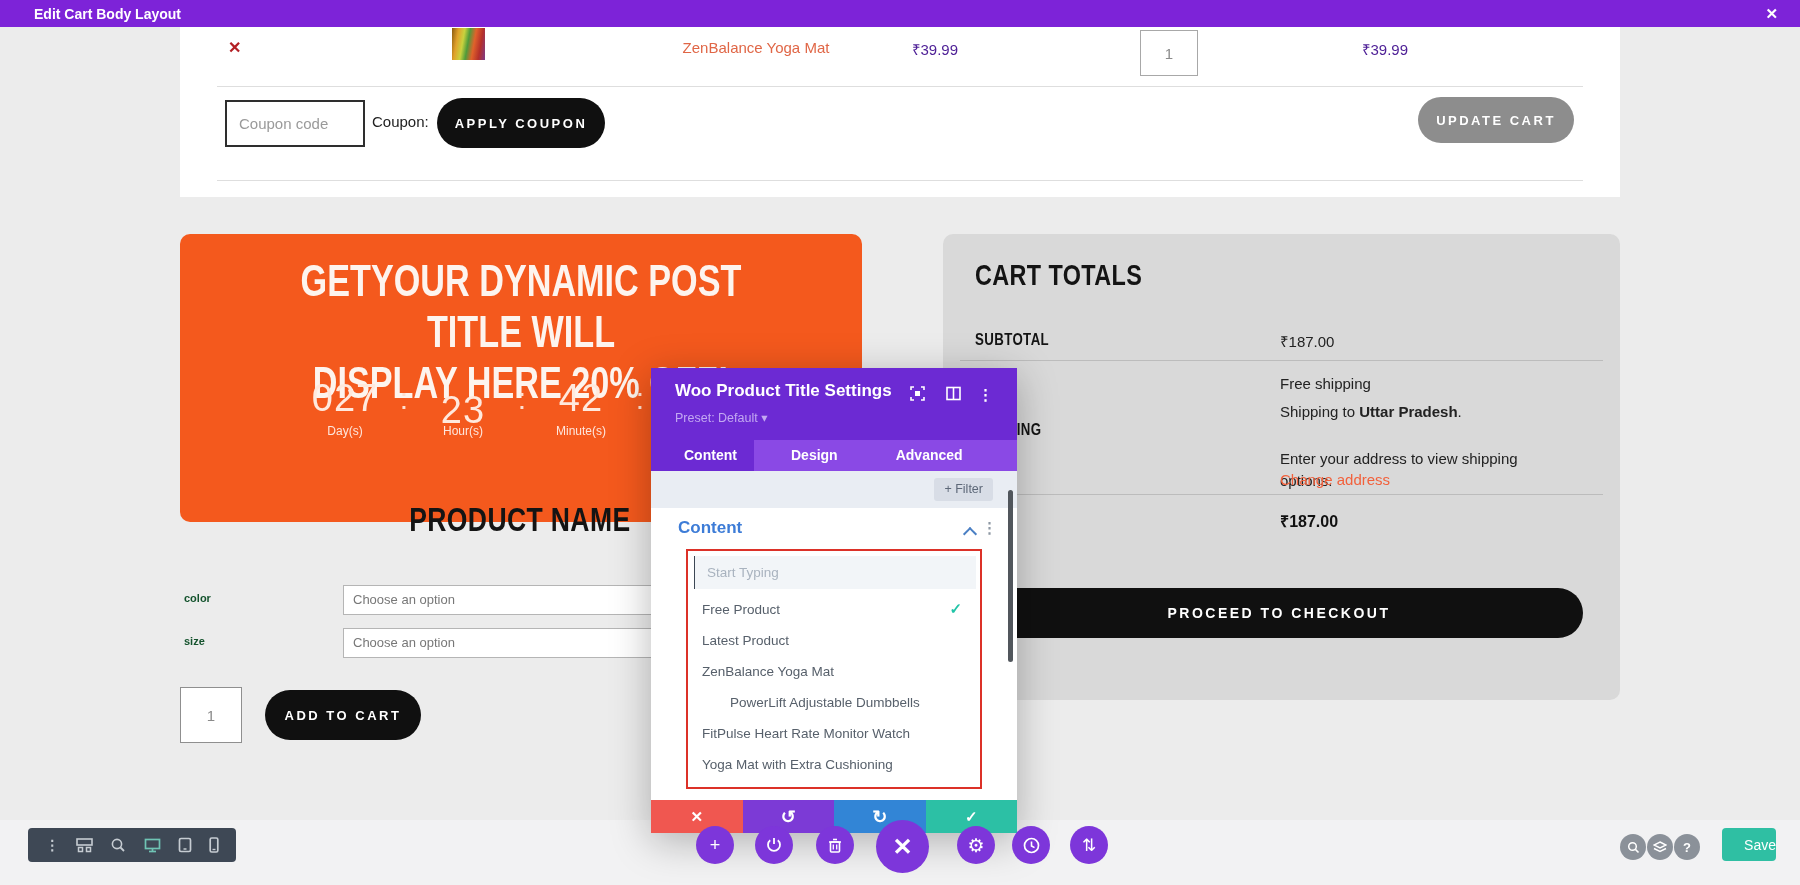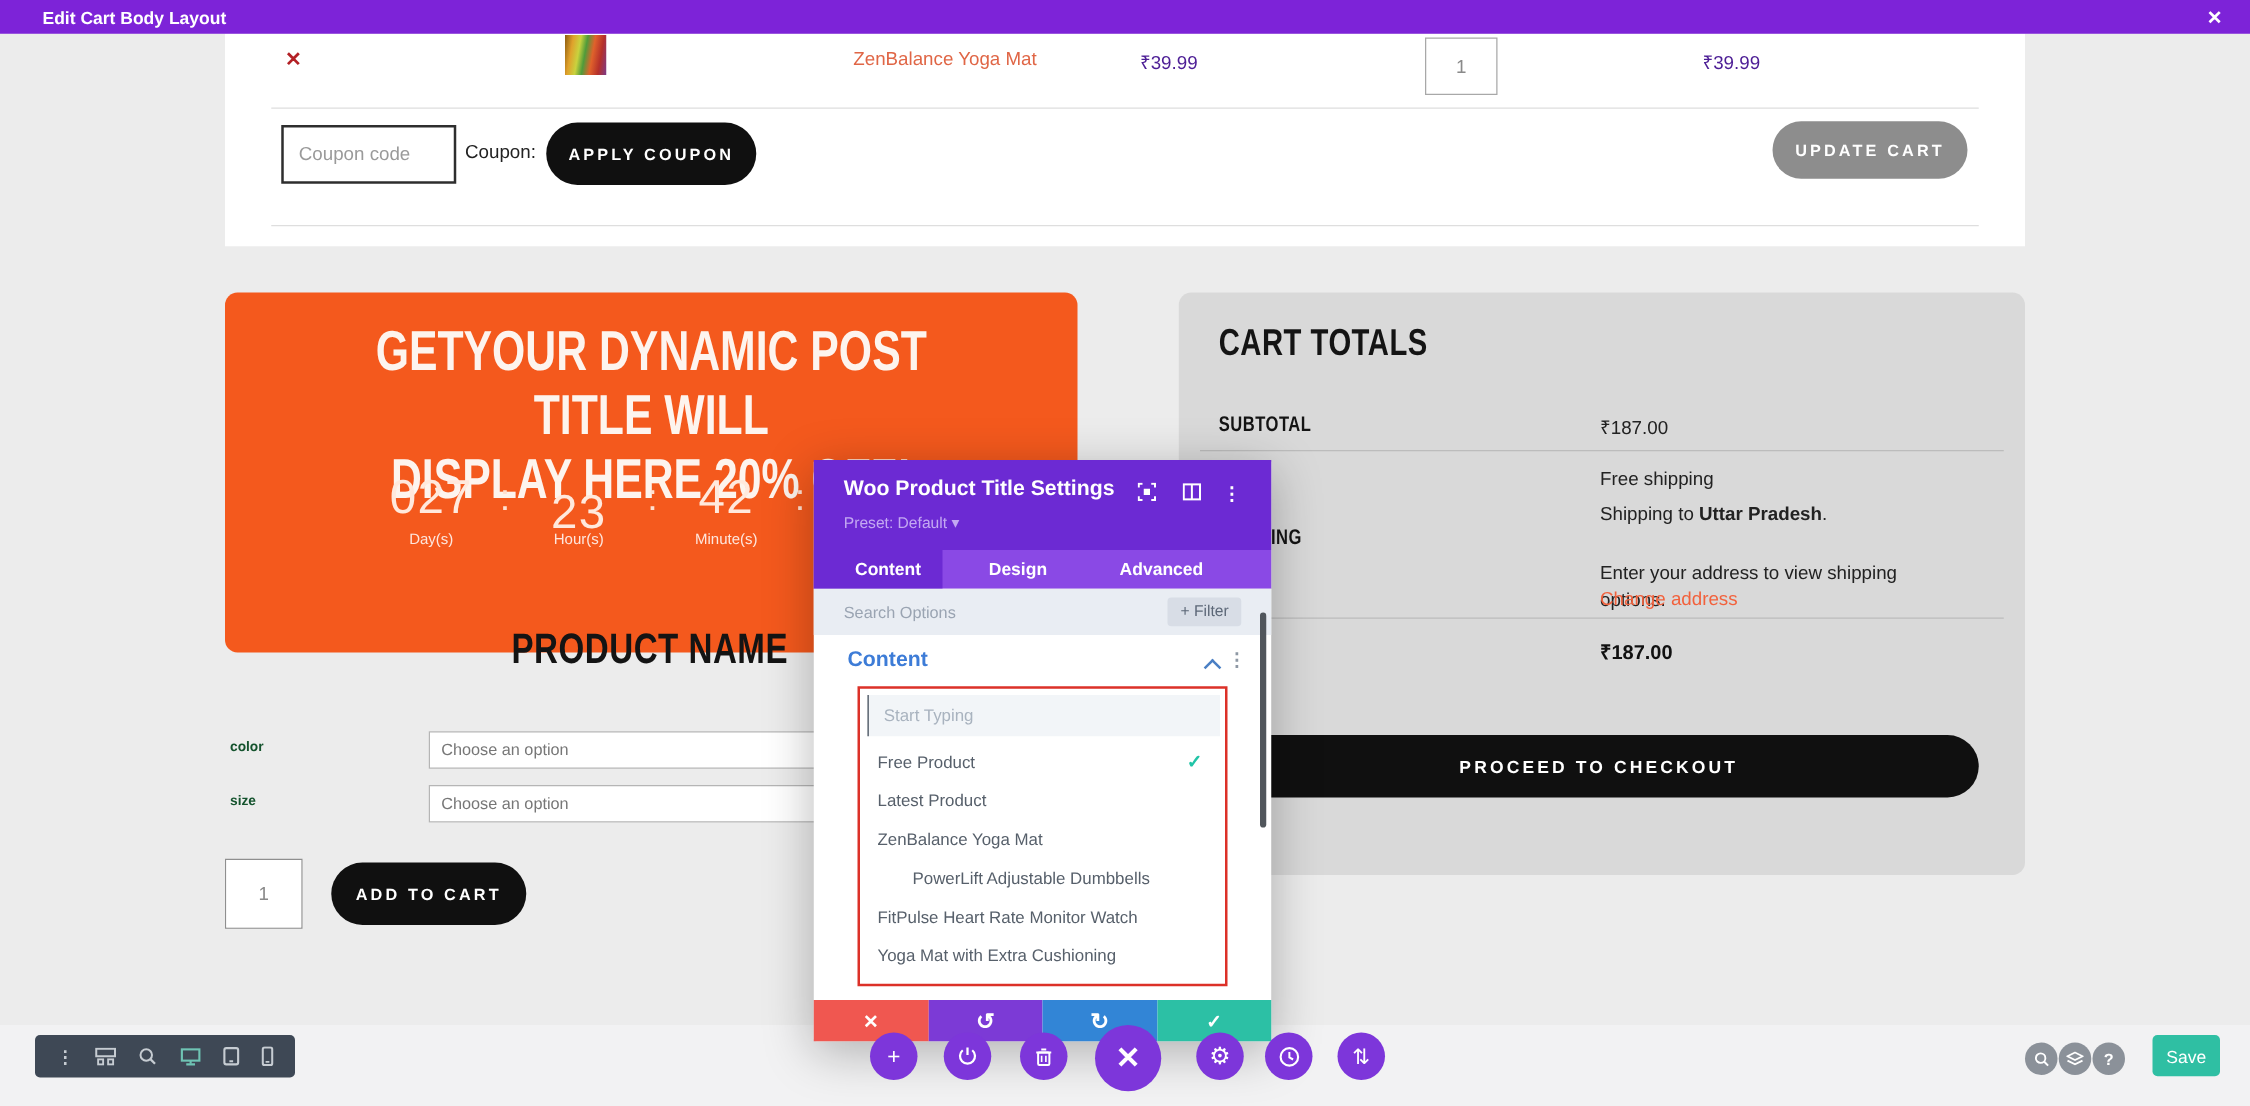--- a/index.html
+++ b/index.html
@@ -74,21 +74,21 @@
   .mscroll { position:absolute; left:357px; top:122px; width:5px; height:172px; background:#51565c; border-radius:3px; }
   .modal-foot { position:absolute; left:0; bottom:0; width:100%; height:33px; display:flex; }
   .mf-btn { flex:1; display:flex; align-items:center; justify-content:center; color:#fff; font-size:15px; font-weight:700; cursor:pointer; }
 
   
   .bottom-strip { position:absolute; left:0; top:820px; width:1800px; height:65px; background:#f2f2f3; z-index:10; }
   .left-toolbar { position:absolute; left:28px; top:828px; width:208px; height:34px; background:#3e4855; border-radius:4px; display:flex; align-items:center; justify-content:space-evenly; z-index:70; }
   .lt-icon { display:flex; align-items:center; color:#c6ccd2; cursor:pointer; }
   .circle { position:absolute; border-radius:50%; background:var(--purple2,#7d36da); color:#fff; display:flex; align-items:center; justify-content:center; z-index:60; cursor:pointer; }
   .gray-circle { position:absolute; border-radius:50%; background:#8b9199; color:#fff; display:flex; align-items:center; justify-content:center; z-index:70; cursor:pointer; }
-  .save-btn { position:absolute; left:1722px; top:828px; width:54px; height:33px; background:var(--save-green,#2fbfa3); border:0; border-radius:4px; color:#fff; font-size:14px; font-family:inherit; cursor:pointer; z-index:70; }
+  .save-btn { position:absolute; left:1722px; top:828px; width:54px; height:33px; background:var(--save-green,#2fbfa3); border:0; border-radius:4px; color:#fff; font-size:14px; font-family:inherit; cursor:pointer; z-index:70;text-align:right; }
 </style>
 </head>
 <body style="--purple: #7d23d8; --purple2: #7d36da; --orange: #f4591d; --red-border: #dc3128; --teal: #21c4a7; --save-green: #2fbfa3; --link-orange: #e06646; --link-orange2: #f2613c;">
 
 <div class="topbar">
   <span class="topbar-title">Edit Cart Body Layout</span>
   <span class="topbar-close">✕</span>
 </div>
 
 <div class="white-band"></div>
@@ -176,21 +176,20 @@
         </svg>
     </span>
     <span class="mh-icon" style="right:24px; font-size:15px; font-weight:700;">⋮</span>
   </div>
   <div class="tabs">
     <div class="tab active">Content</div>
     <div class="tab" style="padding-left:37px;">Design</div>
     <div class="tab" style="padding-left:58px;">Advanced</div>
   </div>
   <div class="searchrow">
-    <input class="search-input" placeholder="Search Options" style="">
     <div class="filter-chip">+ Filter</div>
   </div>
   <div class="section-title">Content</div>
   <span class="chev"></span>
   <span class="abs vdots" style="right:20px; top:151px;">⋮</span>
 
   <div class="red-box">
     <input class="typing" placeholder="Start Typing" style="">
     <div class="opt" style="top:51px;">Free Product</div>
     <span class="opt-check" style="top:49px;">✓</span>

